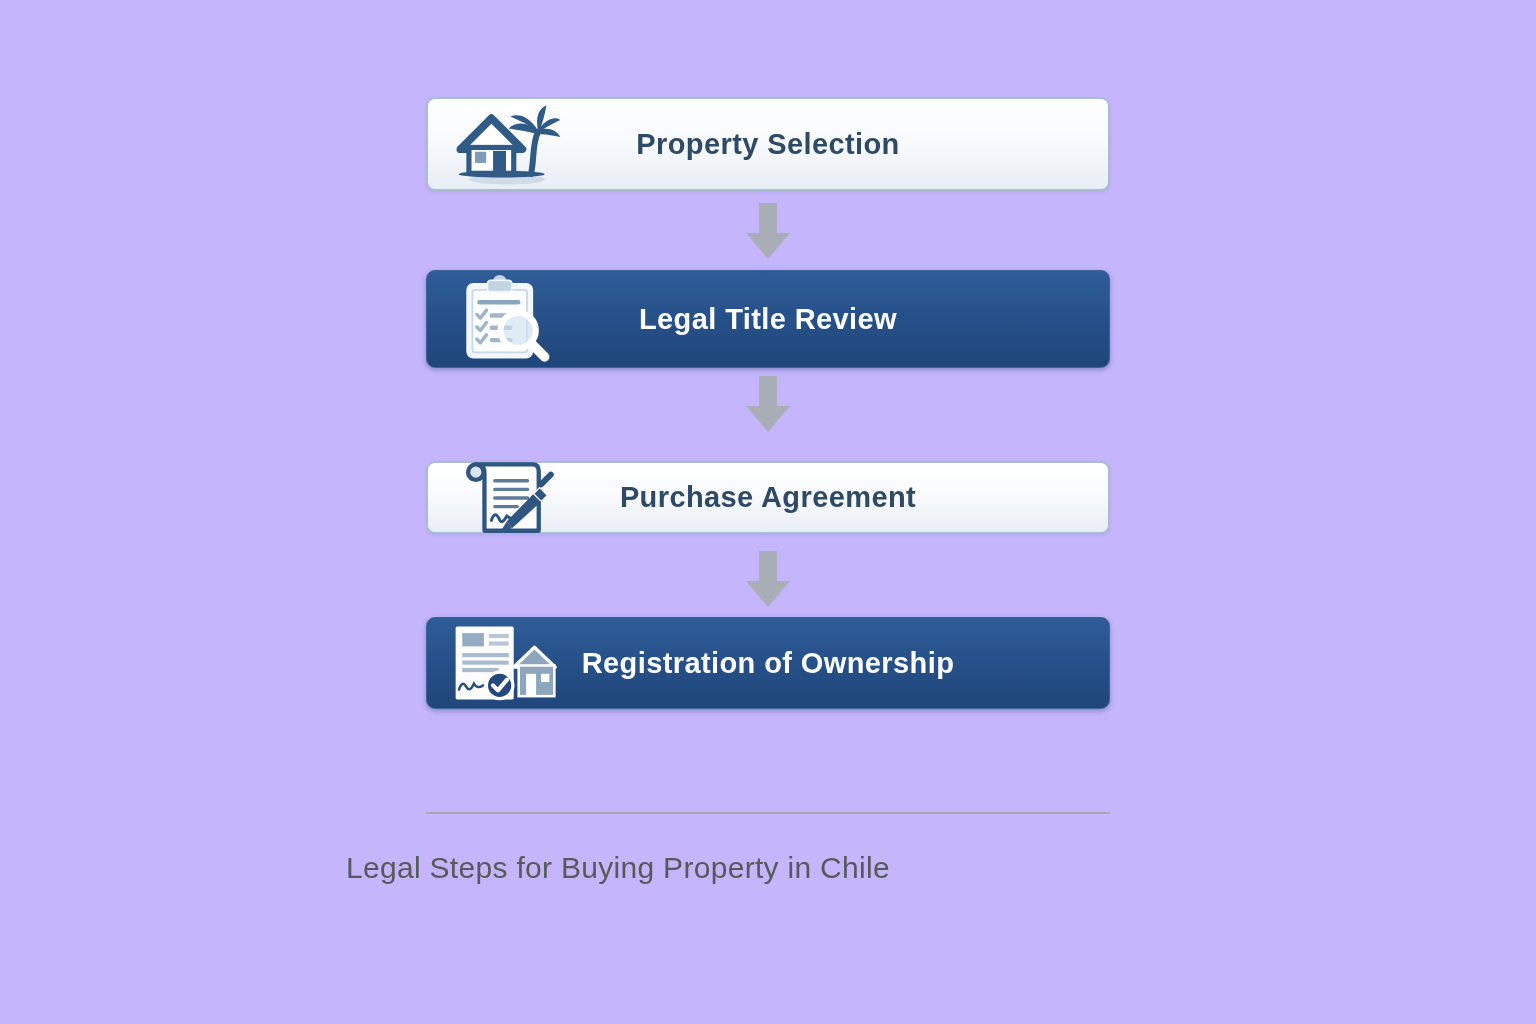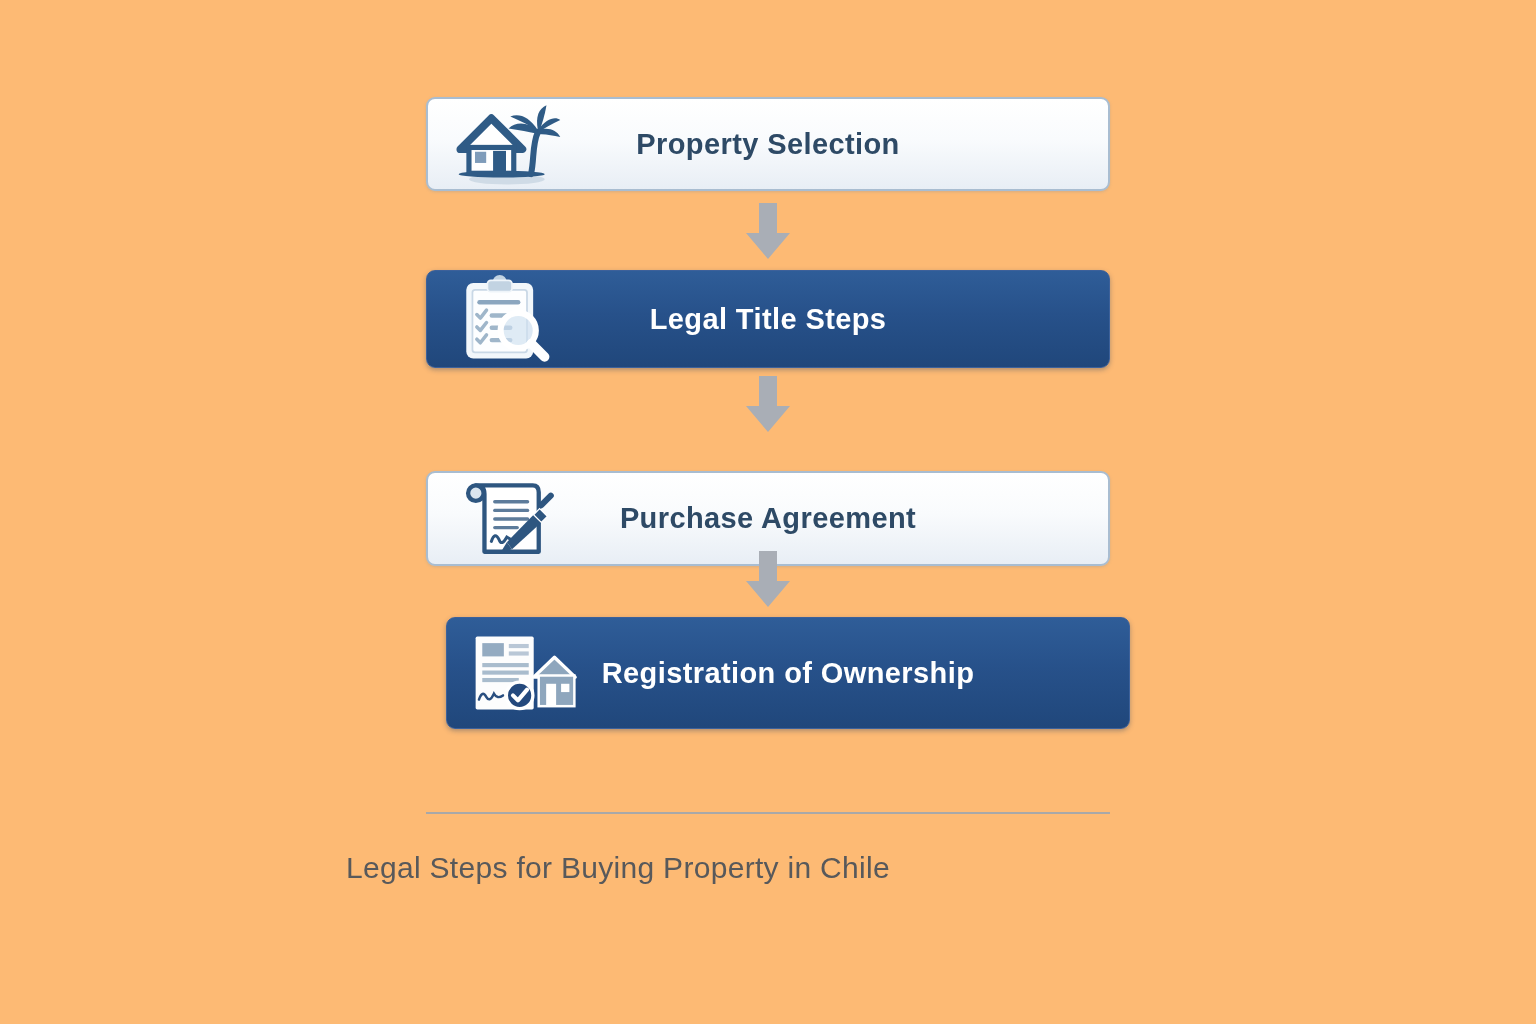--- a/index.html
+++ b/index.html
@@ -1,17 +1,17 @@
 <!DOCTYPE html>
 <html><head>
 <meta charset="utf-8">
 <style>
   html,body { margin:0; padding:0; background:#ffffff; }
   .canvas {
-    position:relative; width:1536px; height:1024px; background:#fdba74;
+    position:relative; width:1536px; height:1024px; background:#c4b5fd;
     font-family:"Liberation Sans", sans-serif; overflow:hidden;
   }
   .step-box {
     position:absolute; left:426px; width:684px; border-radius:9px;
     display:flex; align-items:center; justify-content:center;
     box-sizing:border-box;
   }
   .step-light {
     background:linear-gradient(180deg,#ffffff 0%,#f9fbfd 45%,#e8eef5 100%);
     border:2px solid #a9bdd1;
@@ -27,22 +27,22 @@
   }
   .step-light .step-label { color:#2e4a66; }
   .step-dark  .step-label { color:#ffffff; }
   .step-icon {
     position:absolute; left:22px; top:50%; transform:translateY(-50%);
     width:112px; height:88px; display:block;
   }
   .step-icon svg { width:100%; height:100%; display:block; }
   #step1 { top:97px;  height:94px; }
   #step2 { top:270px; height:98px; }
-  #step3 { top:471px; height:95px; }
-  #step4 { top:617px; height:112px;margin-left:20px; }
+  #step3 { top:461px; height:73px; }
+  #step4 { top:617px; height:92px; }
   .flow-arrow { position:absolute; left:746px; width:44px; height:56px; }
   #arrow1 { top:203px; }
   #arrow2 { top:376px; }
   #arrow3 { top:551px; }
   .divider {
     position:absolute; top:812px; left:426px; width:684px; height:2px;
     background:#a8a8a8;
   }
   .caption {
     position:absolute; top:851px; left:346px; width:844px;
@@ -92,21 +92,21 @@
         <path d="M28,45 l4,4 l7,-9" fill="none" stroke="#9fb6ca" stroke-width="4" stroke-linecap="round" stroke-linejoin="round"></path>
         <line x1="45" y1="46" x2="66" y2="46" stroke="#9fb6ca" stroke-width="5" stroke-linecap="round"></line>
         <path d="M28,59 l4,4 l7,-9" fill="none" stroke="#9fb6ca" stroke-width="4" stroke-linecap="round" stroke-linejoin="round"></path>
         <line x1="45" y1="60" x2="66" y2="60" stroke="#9fb6ca" stroke-width="5" stroke-linecap="round"></line>
         <path d="M28,73 l4,4 l7,-9" fill="none" stroke="#9fb6ca" stroke-width="4" stroke-linecap="round" stroke-linejoin="round"></path>
         <line x1="45" y1="74" x2="66" y2="74" stroke="#9fb6ca" stroke-width="5" stroke-linecap="round"></line>
         <circle cx="75" cy="63" r="20" fill="rgba(208,224,239,0.65)" stroke="#ffffff" stroke-width="7"></circle>
         <line x1="90" y1="78" x2="105" y2="93" stroke="#ffffff" stroke-width="11" stroke-linecap="round"></line>
       </svg>
     </span>
-    <span class="step-label">Legal Title Steps</span>
+    <span class="step-label">Legal Title Review</span>
   </div>
 
   <span class="flow-arrow" id="arrow2">
     <svg viewBox="0 0 44 56" xmlns="http://www.w3.org/2000/svg">
       <polygon points="13,0 31,0 31,30 44,30 22,56 0,30 13,30" fill="#a9aeb6"></polygon>
     </svg>
   </span>
 
   <div class="step-box step-light" id="step3">
     <span class="step-icon">

